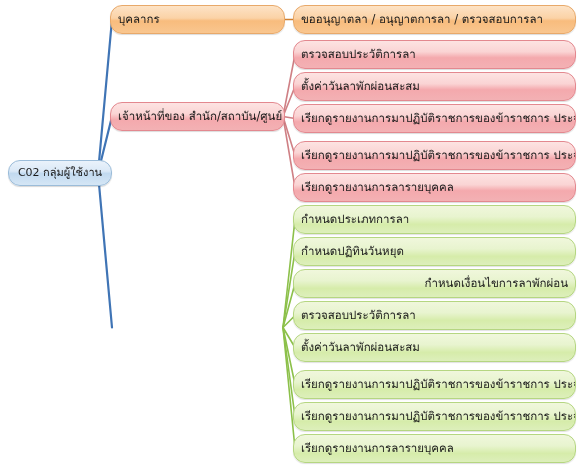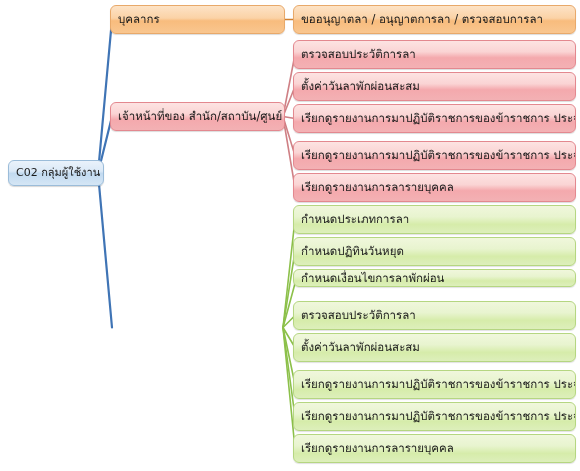--- a/index.html
+++ b/index.html
@@ -24,21 +24,21 @@
     position: absolute;
     left: 0; top: 0;
     width: 580px;
     height: 471px;
     z-index: 1;
     pointer-events: none;
   }
   .node {
     position: absolute;
     box-sizing: border-box;
-    border-radius: 6px;
+    border-radius: 12px;
     z-index: 2;
     display: flex;
     align-items: center;
     padding: 0 7px;
     font-size: 11.5px;
     line-height: 1.25;
     color: #1a1a1a;
     white-space: nowrap;
     overflow: hidden;
   }
@@ -87,21 +87,21 @@
       <line x1="98" y1="173" x2="112" y2="327.5" stroke="#3f74b5" stroke-width="2.2" stroke-linecap="round"></line>
       <line x1="283" y1="327.5" x2="295" y2="219.5" stroke="#8cc04a" stroke-width="1.6" stroke-linecap="round"></line>
       <line x1="283" y1="327.5" x2="295" y2="251.5" stroke="#8cc04a" stroke-width="1.6" stroke-linecap="round"></line>
       <line x1="283" y1="327.5" x2="295" y2="283.5" stroke="#8cc04a" stroke-width="1.6" stroke-linecap="round"></line>
       <line x1="283" y1="327.5" x2="295" y2="315.5" stroke="#8cc04a" stroke-width="1.6" stroke-linecap="round"></line>
       <line x1="283" y1="327.5" x2="295" y2="347.5" stroke="#8cc04a" stroke-width="1.6" stroke-linecap="round"></line>
       <line x1="283" y1="327.5" x2="295" y2="384.5" stroke="#8cc04a" stroke-width="1.6" stroke-linecap="round"></line>
       <line x1="283" y1="327.5" x2="295" y2="416.5" stroke="#8cc04a" stroke-width="1.6" stroke-linecap="round"></line>
       <line x1="283" y1="327.5" x2="295" y2="448.5" stroke="#8cc04a" stroke-width="1.6" stroke-linecap="round"></line>
     </svg>
-<div class="node root" style="left: 8px; top: 160px; width: 96px; height: 26px;">
+<div class="node root" style="left: 8px; top: 160px; width: 104px; height: 26px; justify-content: center;">
       <span class="label">C02 กลุ่มผู้ใช้งาน</span>
     </div>
     <div class="node orange" style="left: 110px; top: 5px; width: 175px; height: 29px;">
       <span class="label">บุคลากร</span>
     </div>
     <div class="node pink" style="left: 110px; top: 102px; width: 175px; height: 29px;">
       <span class="label">เจ้าหน้าที่ของ สำนัก/สถาบัน/ศูนย์</span>
     </div>
     <div class="node orange" style="left: 293px; top: 5px; width: 283px; height: 29px;">
       <span class="label">ขออนุญาตลา / อนุญาตการลา / ตรวจสอบการลา</span>
@@ -120,21 +120,21 @@
     </div>
     <div class="node pink" style="left: 293px; top: 173px; width: 283px; height: 29px;">
       <span class="label">เรียกดูรายงานการลารายบุคคล</span>
     </div>
     <div class="node green" style="left: 293px; top: 205px; width: 283px; height: 29px;">
       <span class="label">กำหนดประเภทการลา</span>
     </div>
     <div class="node green" style="left: 293px; top: 237px; width: 283px; height: 29px;">
       <span class="label">กำหนดปฏิทินวันหยุด</span>
     </div>
-    <div class="node green" style="left: 293px; top: 269px; width: 283px; height: 18px;">
+    <div class="node green" style="left: 293px; top: 269px; width: 283px; height: 29px; justify-content: flex-end;">
       <span class="label">กำหนดเงื่อนไขการลาพักผ่อน</span>
     </div>
     <div class="node green" style="left: 293px; top: 301px; width: 283px; height: 29px;">
       <span class="label">ตรวจสอบประวัติการลา</span>
     </div>
     <div class="node green" style="left: 293px; top: 333px; width: 283px; height: 29px;">
       <span class="label">ตั้งค่าวันลาพักผ่อนสะสม</span>
     </div>
     <div class="node green" style="left: 293px; top: 370px; width: 283px; height: 29px;">
       <span class="label">เรียกดูรายงานการมาปฏิบัติราชการของข้าราชการ ประจำวัน</span>

